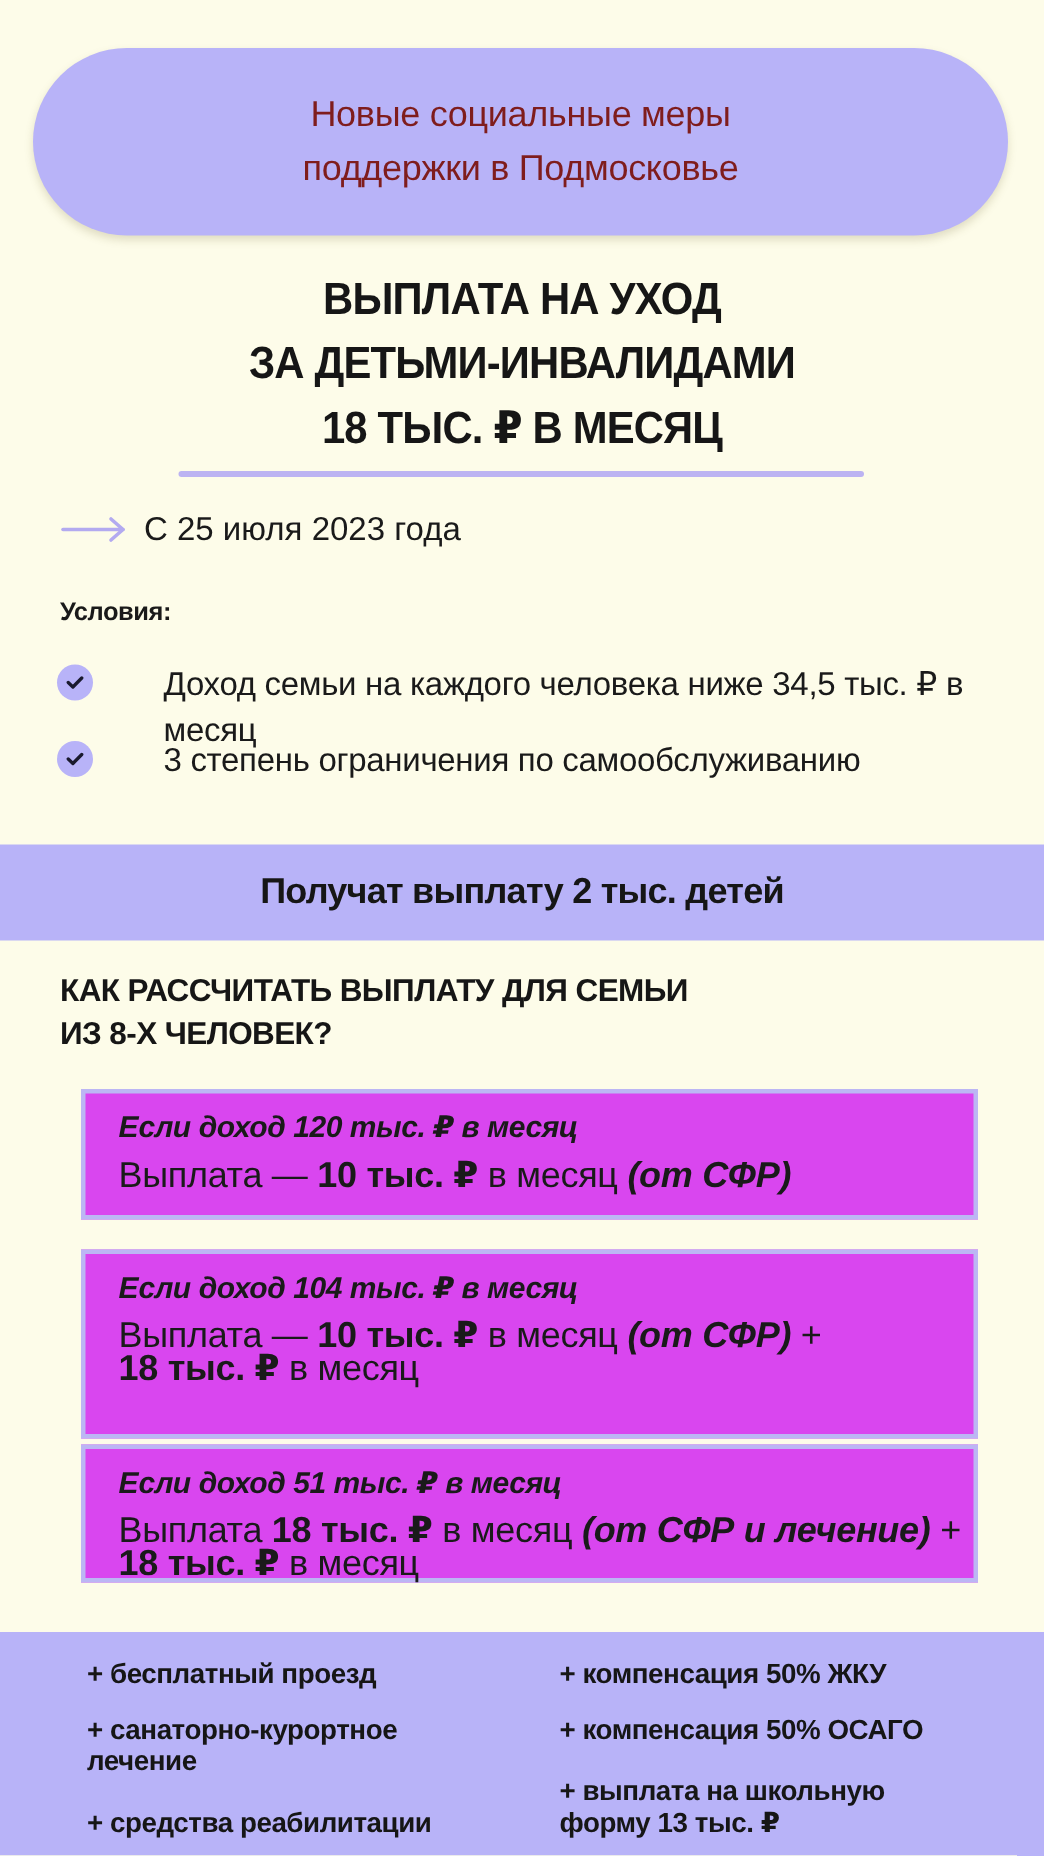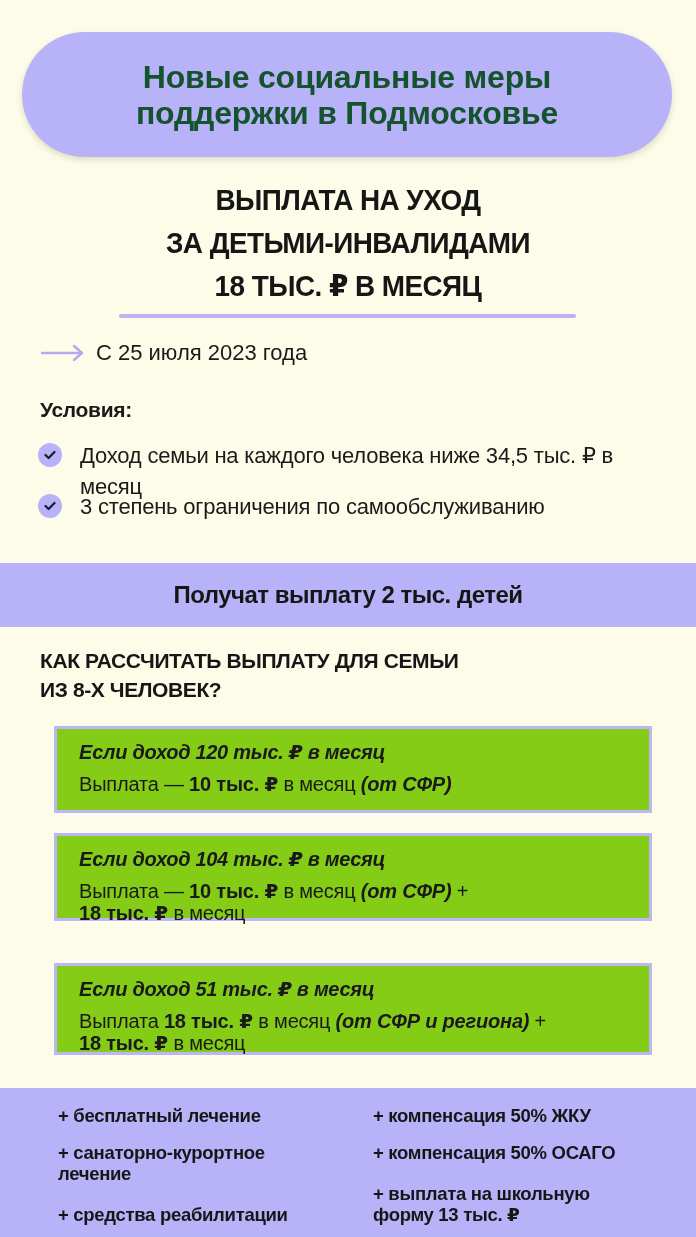--- a/index.html
+++ b/index.html
@@ -18,25 +18,25 @@
       position: absolute;
       left: 22px; top: 32px;
       width: 650px; height: 125px;
       border-radius: 63px;
       background: #b8b3f8;
       box-shadow: 0 3px 6px rgba(120, 110, 60, 0.22);
       display: flex; align-items: center; justify-content: center;
       text-align: center;
     }
     .title-pill .title {
-      font-weight: 700;
-      font-size: 32px;
+      font-weight: 400;
+      font-size: 24px;
       line-height: 36px;
       letter-spacing: -0.2px;
-      color: #14532d;
+      color: #7f1d1d;
     }
 
     
     .headline {
       position: absolute;
       left: 0; top: 178px; width: 696px;
       text-align: center;
       font-weight: 700;
       font-size: 30px;
       line-height: 43px;
@@ -61,21 +61,21 @@
       display: flex; align-items: center;
       font-size: 22px;
       color: #1a1a1a;
     }
     .arrow-icon { width: 46px; height: 20px; margin-right: 10px; display: inline-block; }
 
     
     .conditions-label {
       position: absolute;
       left: 40px; top: 398px;
-      font-size: 21px; font-weight: 700;
+      font-size: 17px; font-weight: 700;
       color: #1a1a1a;
       letter-spacing: -0.3px;
     }
     .cond-item {
       position: absolute;
       left: 38px;
       display: flex; align-items: flex-start;
       font-size: 22px;
       line-height: 31px;
       color: #1a1a1a;
@@ -83,21 +83,21 @@
     }
     .check-icon {
       width: 24px; height: 24px;
       border-radius: 50%;
       background: #b8b3f8;
       flex: 0 0 24px;
       margin-top: 3px;
       margin-right: 18px;
       display: flex; align-items: center; justify-content: center;
     }
-    .cond-text { width: 590px; }
+    .cond-text { width: 590px; margin-left: 29px; }
 
     
     .band {
       position: absolute;
       left: 0; top: 563px;
       width: 696px; height: 64px;
       background: #b8b3f8;
       display: flex; align-items: center; justify-content: center;
       font-weight: 700;
       font-size: 24px;
@@ -115,34 +115,34 @@
       letter-spacing: -0.4px;
       color: #161616;
     }
 
     
     .card {
       position: absolute;
       left: 54px;
       width: 598px;
       border: 3px solid #bcb6f4;
-      background: #84cc16;
+      background: #d946ef;
       padding: 10px 0 0 22px;
       color: #1a1a1a;
     }
     .card .cond {
       font-style: italic;
       font-weight: 700;
       font-size: 20px;
       line-height: 26px;
       letter-spacing: -0.3px;
     }
     .card .res {
       margin-top: 8px;
-      font-size: 20px;
+      font-size: 24px;
       line-height: 22px;
       letter-spacing: -0.2px;
     }
     .card .res b { font-weight: 700; }
     .card .res i { font-style: italic; font-weight: 700; }
 
     
     .benefits {
       position: absolute;
       left: 0; top: 1088px;
@@ -216,36 +216,36 @@
     <div>ИЗ 8-Х ЧЕЛОВЕК?</div>
   </div>
 
   <div class="card" style="top:726px; height:87px;">
     <div class="cond">Если доход 120 тыс. ₽ в месяц</div>
     <div class="res">
       <span>Выплата — </span><b>10 тыс. ₽</b><span> в месяц </span><i>(от СФР)</i>
     </div>
   </div>
 
-  <div class="card" style="top:833px; height:88px;">
+  <div class="card" style="top:833px; height:126px;">
     <div class="cond">Если доход 104 тыс. ₽ в месяц</div>
     <div class="res">
       <span>Выплата — </span><b>10 тыс. ₽</b><span> в месяц </span><i>(от СФР)</i><span> +</span><br><b>18 тыс. ₽</b><span> в месяц</span>
     </div>
   </div>
 
   <div class="card" style="top:963px; height:92px;">
     <div class="cond">Если доход 51 тыс. ₽ в месяц</div>
     <div class="res">
-      <span>Выплата </span><b>18 тыс. ₽</b><span> в месяц </span><i>(от СФР и региона)</i><span> +</span><br><b>18 тыс. ₽</b><span> в месяц</span>
+      <span>Выплата </span><b>18 тыс. ₽</b><span> в месяц </span><i>(от СФР и лечение)</i><span> +</span><br><b>18 тыс. ₽</b><span> в месяц</span>
     </div>
   </div>
 
   <div class="benefits">
-    <div class="benefit" style="left:58px; top:17px;">+ бесплатный лечение</div>
+    <div class="benefit" style="left:58px; top:17px;">+ бесплатный проезд</div>
     <div class="benefit" style="left:58px; top:54px; width:270px;">+ санаторно-курортное лечение</div>
     <div class="benefit" style="left:58px; top:116px;">+ средства реабилитации</div>
 
     <div class="benefit" style="left:373px; top:17px;">+ компенсация 50% ЖКУ</div>
     <div class="benefit" style="left:373px; top:54px;">+ компенсация 50% ОСАГО</div>
     <div class="benefit" style="left:373px; top:95px; width:270px;">+ выплата на школьную форму 13 тыс. ₽</div>
   </div>
 
 </div>
 

